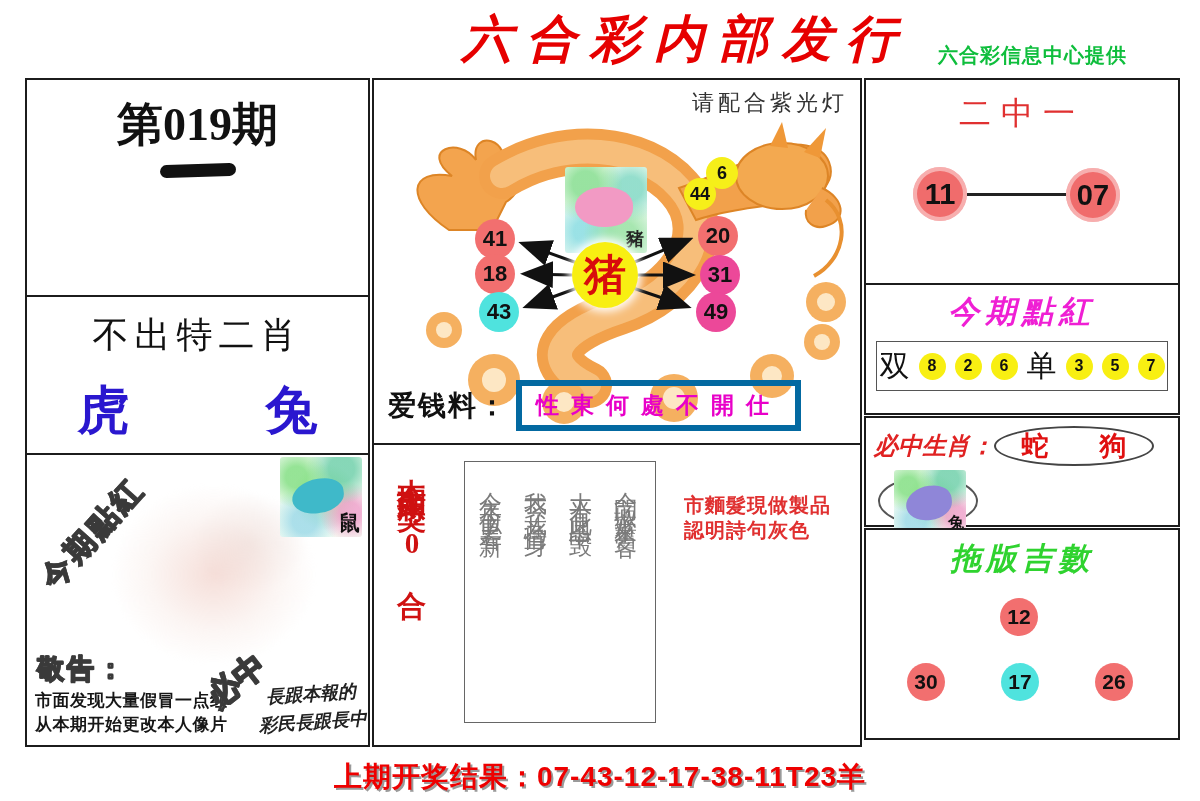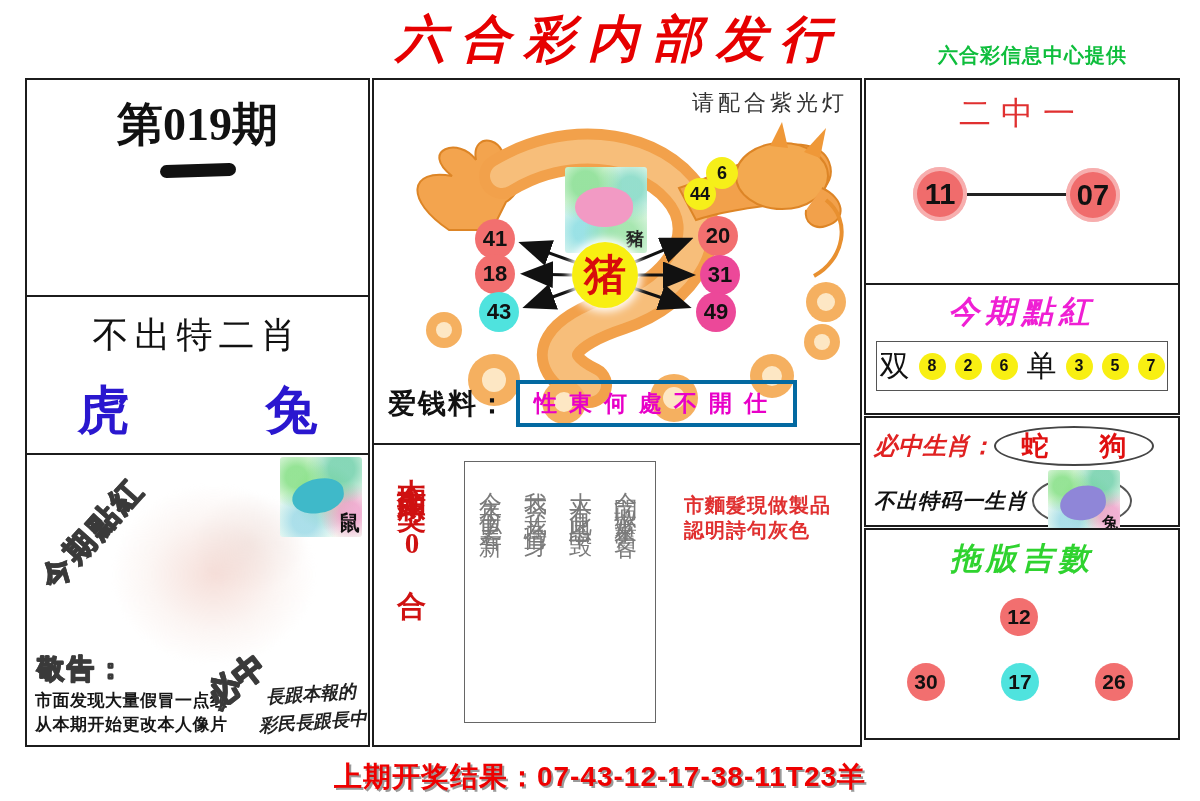--- a/index.html
+++ b/index.html
@@ -1,21 +1,21 @@
 <!DOCTYPE html>
 <html><head>
 <meta charset="utf-8">
 <style>
   * { margin:0; padding:0; box-sizing:border-box; }
   html,body { background:#fff; }
   body { font-family:"Liberation Sans", sans-serif; }
   .page { position:relative; width:1200px; height:801px; background:#fff; overflow:hidden; margin:0 auto; }
 
   
-  .main-title { position:absolute; left:330px; top:6px; width:580px; text-align:center;
+  .main-title { position:absolute; left:330px; top:6px; width:580px; text-align:right;
     font-family:"Liberation Serif", serif; font-weight:bold; font-style:italic;
     font-size:50px; color:#e60000; letter-spacing:14px; }
   .sub-title { position:absolute; left:938px; top:42px; font-size:20px; font-weight:bold;
     color:#0ebe3c; letter-spacing:1px; }
 
   
   .col { position:absolute; top:78px; }
   .col-left   { left:25px;  width:345px; height:669px; }
   .col-center { left:372px; width:490px; height:669px; }
   .col-right  { left:864px; width:316px; height:669px; }
@@ -102,21 +102,21 @@
   .n32 { width:32px; height:32px; font-size:18px; }
   .n38 { width:38px; height:38px; font-size:21px;text-align:center; }
   .center-zodiac { position:absolute; left:198px; top:162px; width:66px; height:66px;
     border-radius:50%; background:#f8ef12; box-shadow:0 0 8px 4px rgba(255,255,255,.95);
     display:flex; align-items:center; justify-content:center;
     font-family:"Liberation Serif", serif; font-weight:bold; font-size:42px; color:#d80c0c; }
 
   .money-row { position:absolute; left:14px; top:300px; display:flex; align-items:center; }
   .money-label { font-family:"Liberation Serif", serif; font-weight:bold; font-size:28px;
     color:#111; letter-spacing:2px; }
-  .money-clue { margin-left:8px; border:4px solid #0369a1; padding:4px 14px;
+  .money-clue { margin-left:8px; border:6px solid #0369a1; padding:4px 14px;
     font-family:"Liberation Serif", serif; font-weight:bold; font-size:23px;
     color:#e800c8; letter-spacing:12px; white-space:nowrap; }
 
   .prize-vert { position:absolute; left:18px; top:10px; height:284px;
     writing-mode:vertical-rl; text-orientation:upright;
     font-family:"Liberation Serif", serif; font-weight:bold; font-size:29px;
     color:#cf1111; letter-spacing:8px; }
   .poem-box { position:absolute; left:90px; top:16px; width:192px; height:262px;
     border:1px solid #666; writing-mode:vertical-rl; padding:12px 14px; }
   .poem-col { font-family:"Liberation Serif", serif; font-size:23px; color:#7b7b7b;
@@ -323,21 +323,20 @@
 
     <div class="box rbox3">
       <div class="must-row">
         <span class="must-label">必中生肖：</span>
         <span class="must-oval">
           <span>蛇</span>
           <span>狗</span>
         </span>
       </div>
       <div class="nospecial-row">
-        <span class="nospecial-label">不出特码一生肖</span>
         <span class="rabbit-oval">
           <span class="stamp rabbit-stamp">
             <span class="animal"></span>
             <span class="glyph">兔</span>
           </span>
         </span>
       </div>
     </div>
 
     <div class="box rbox4">

